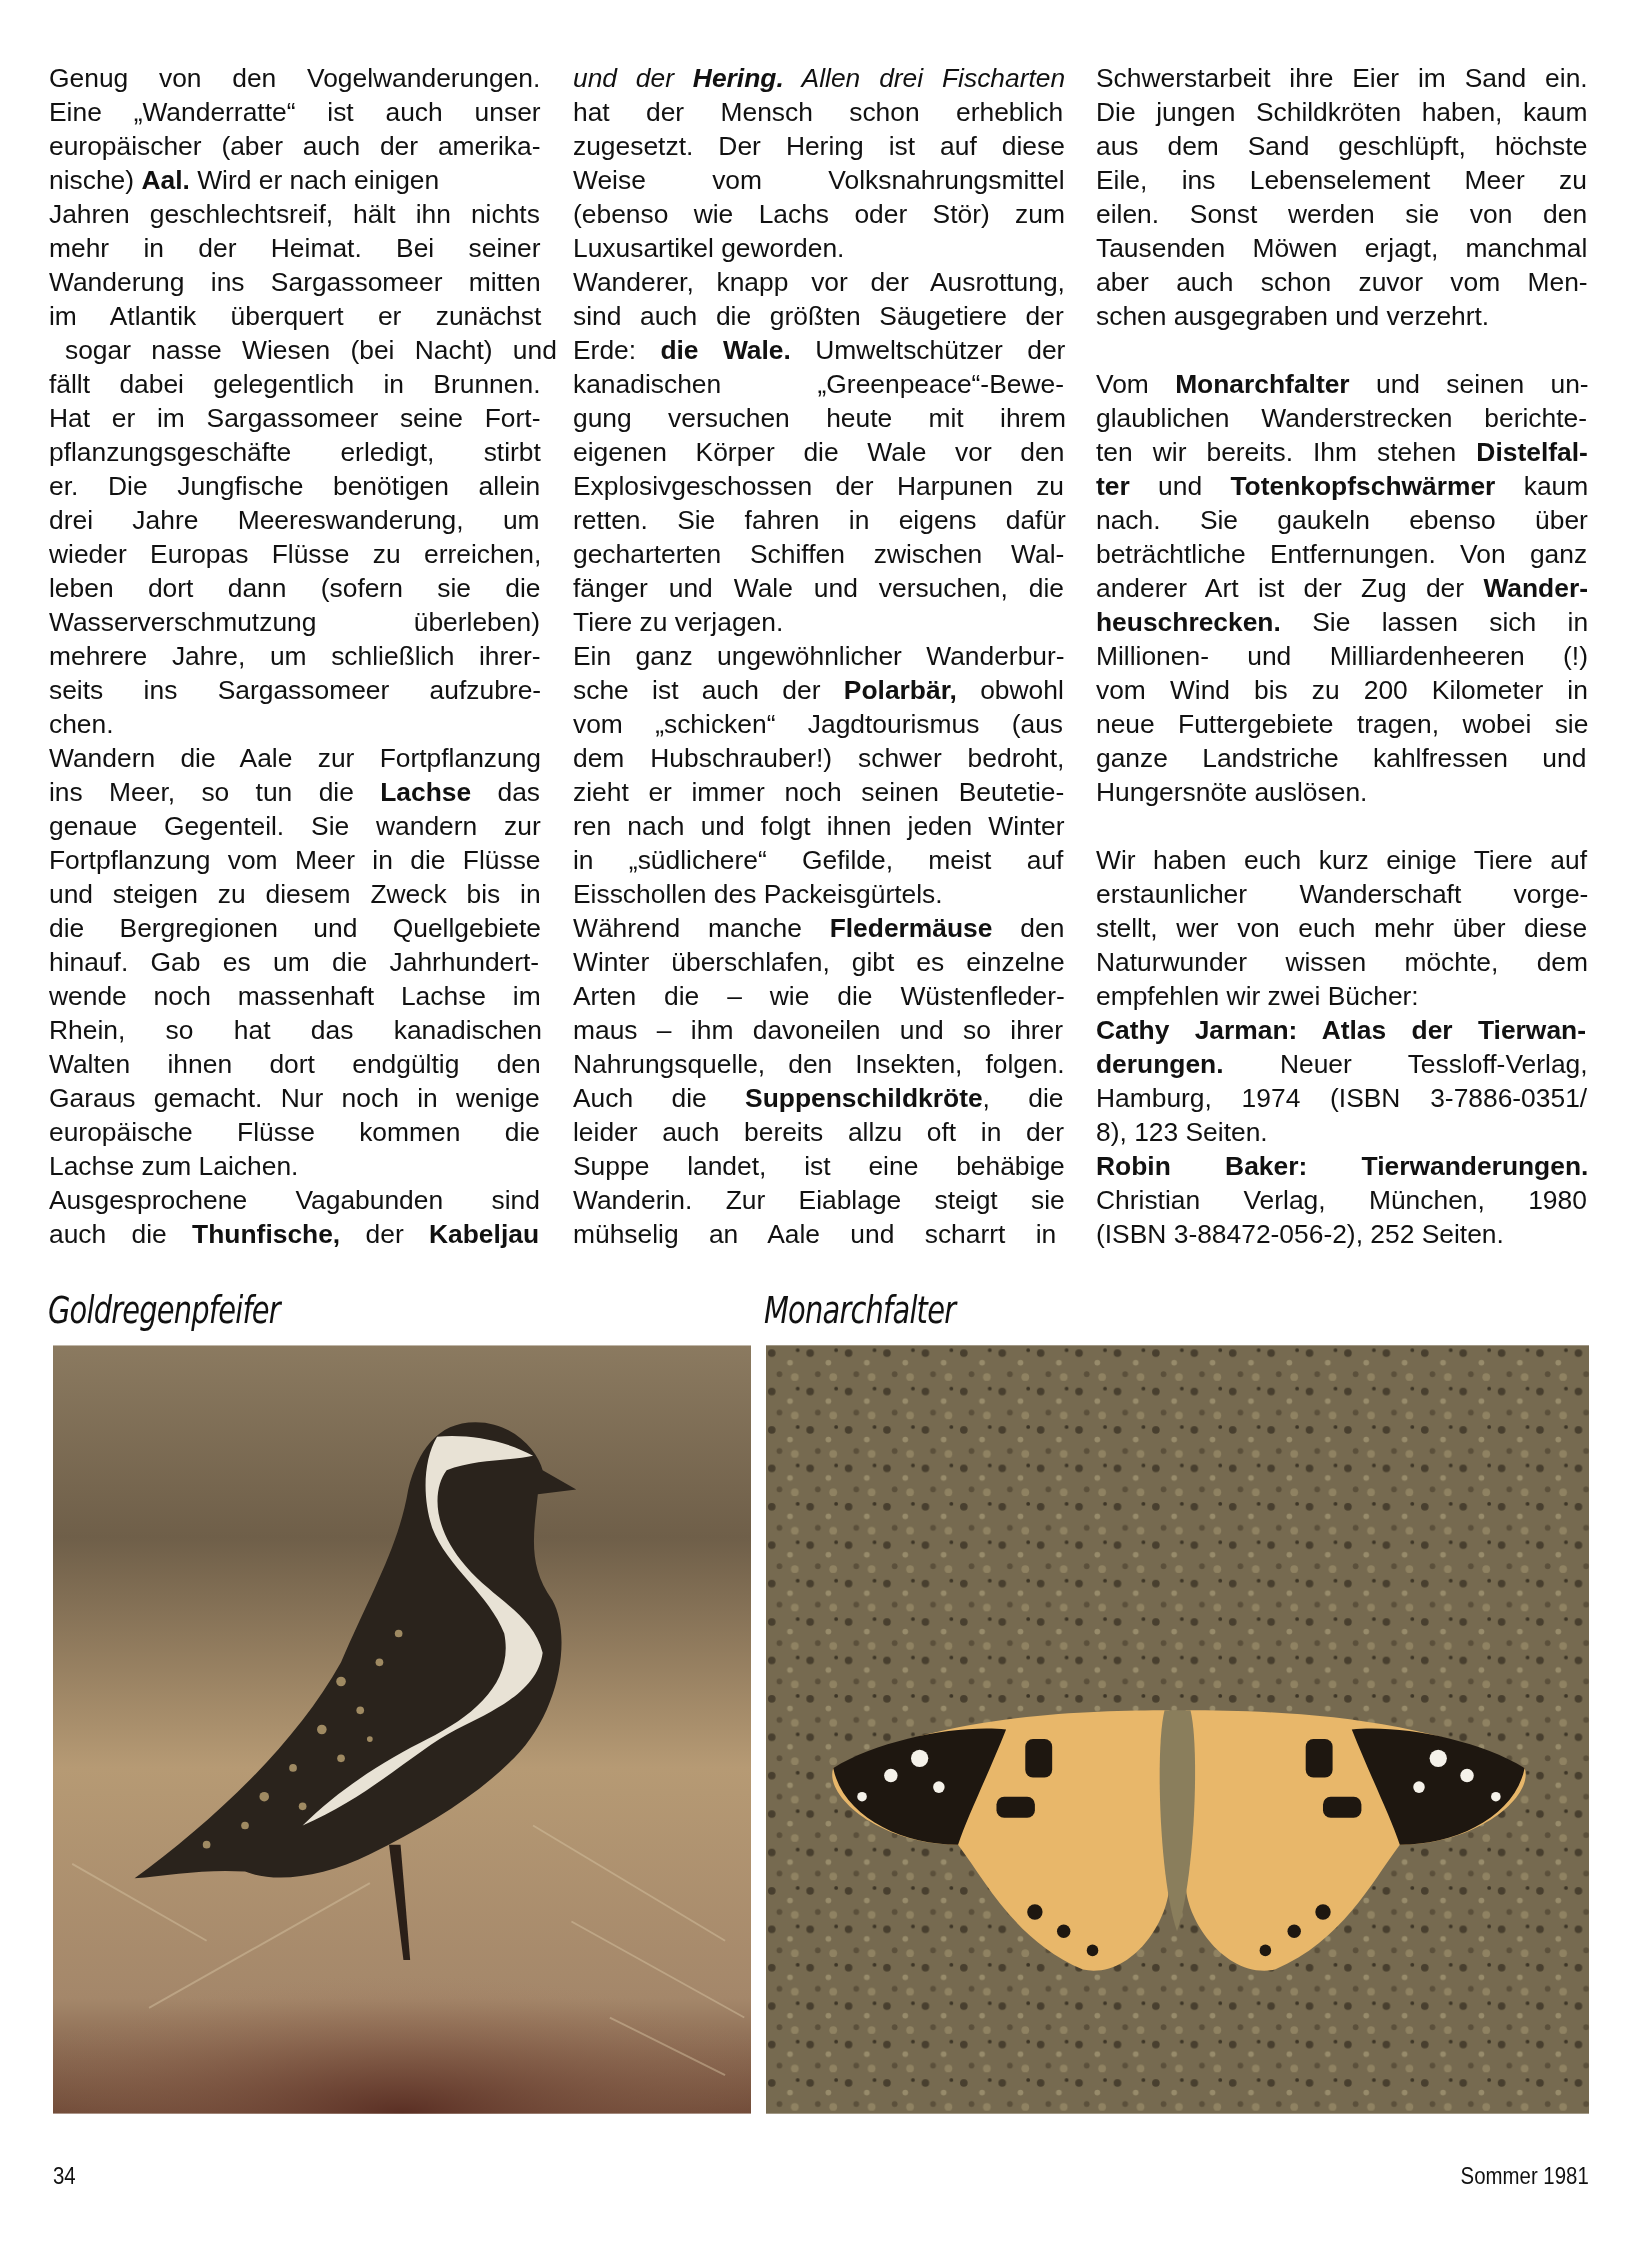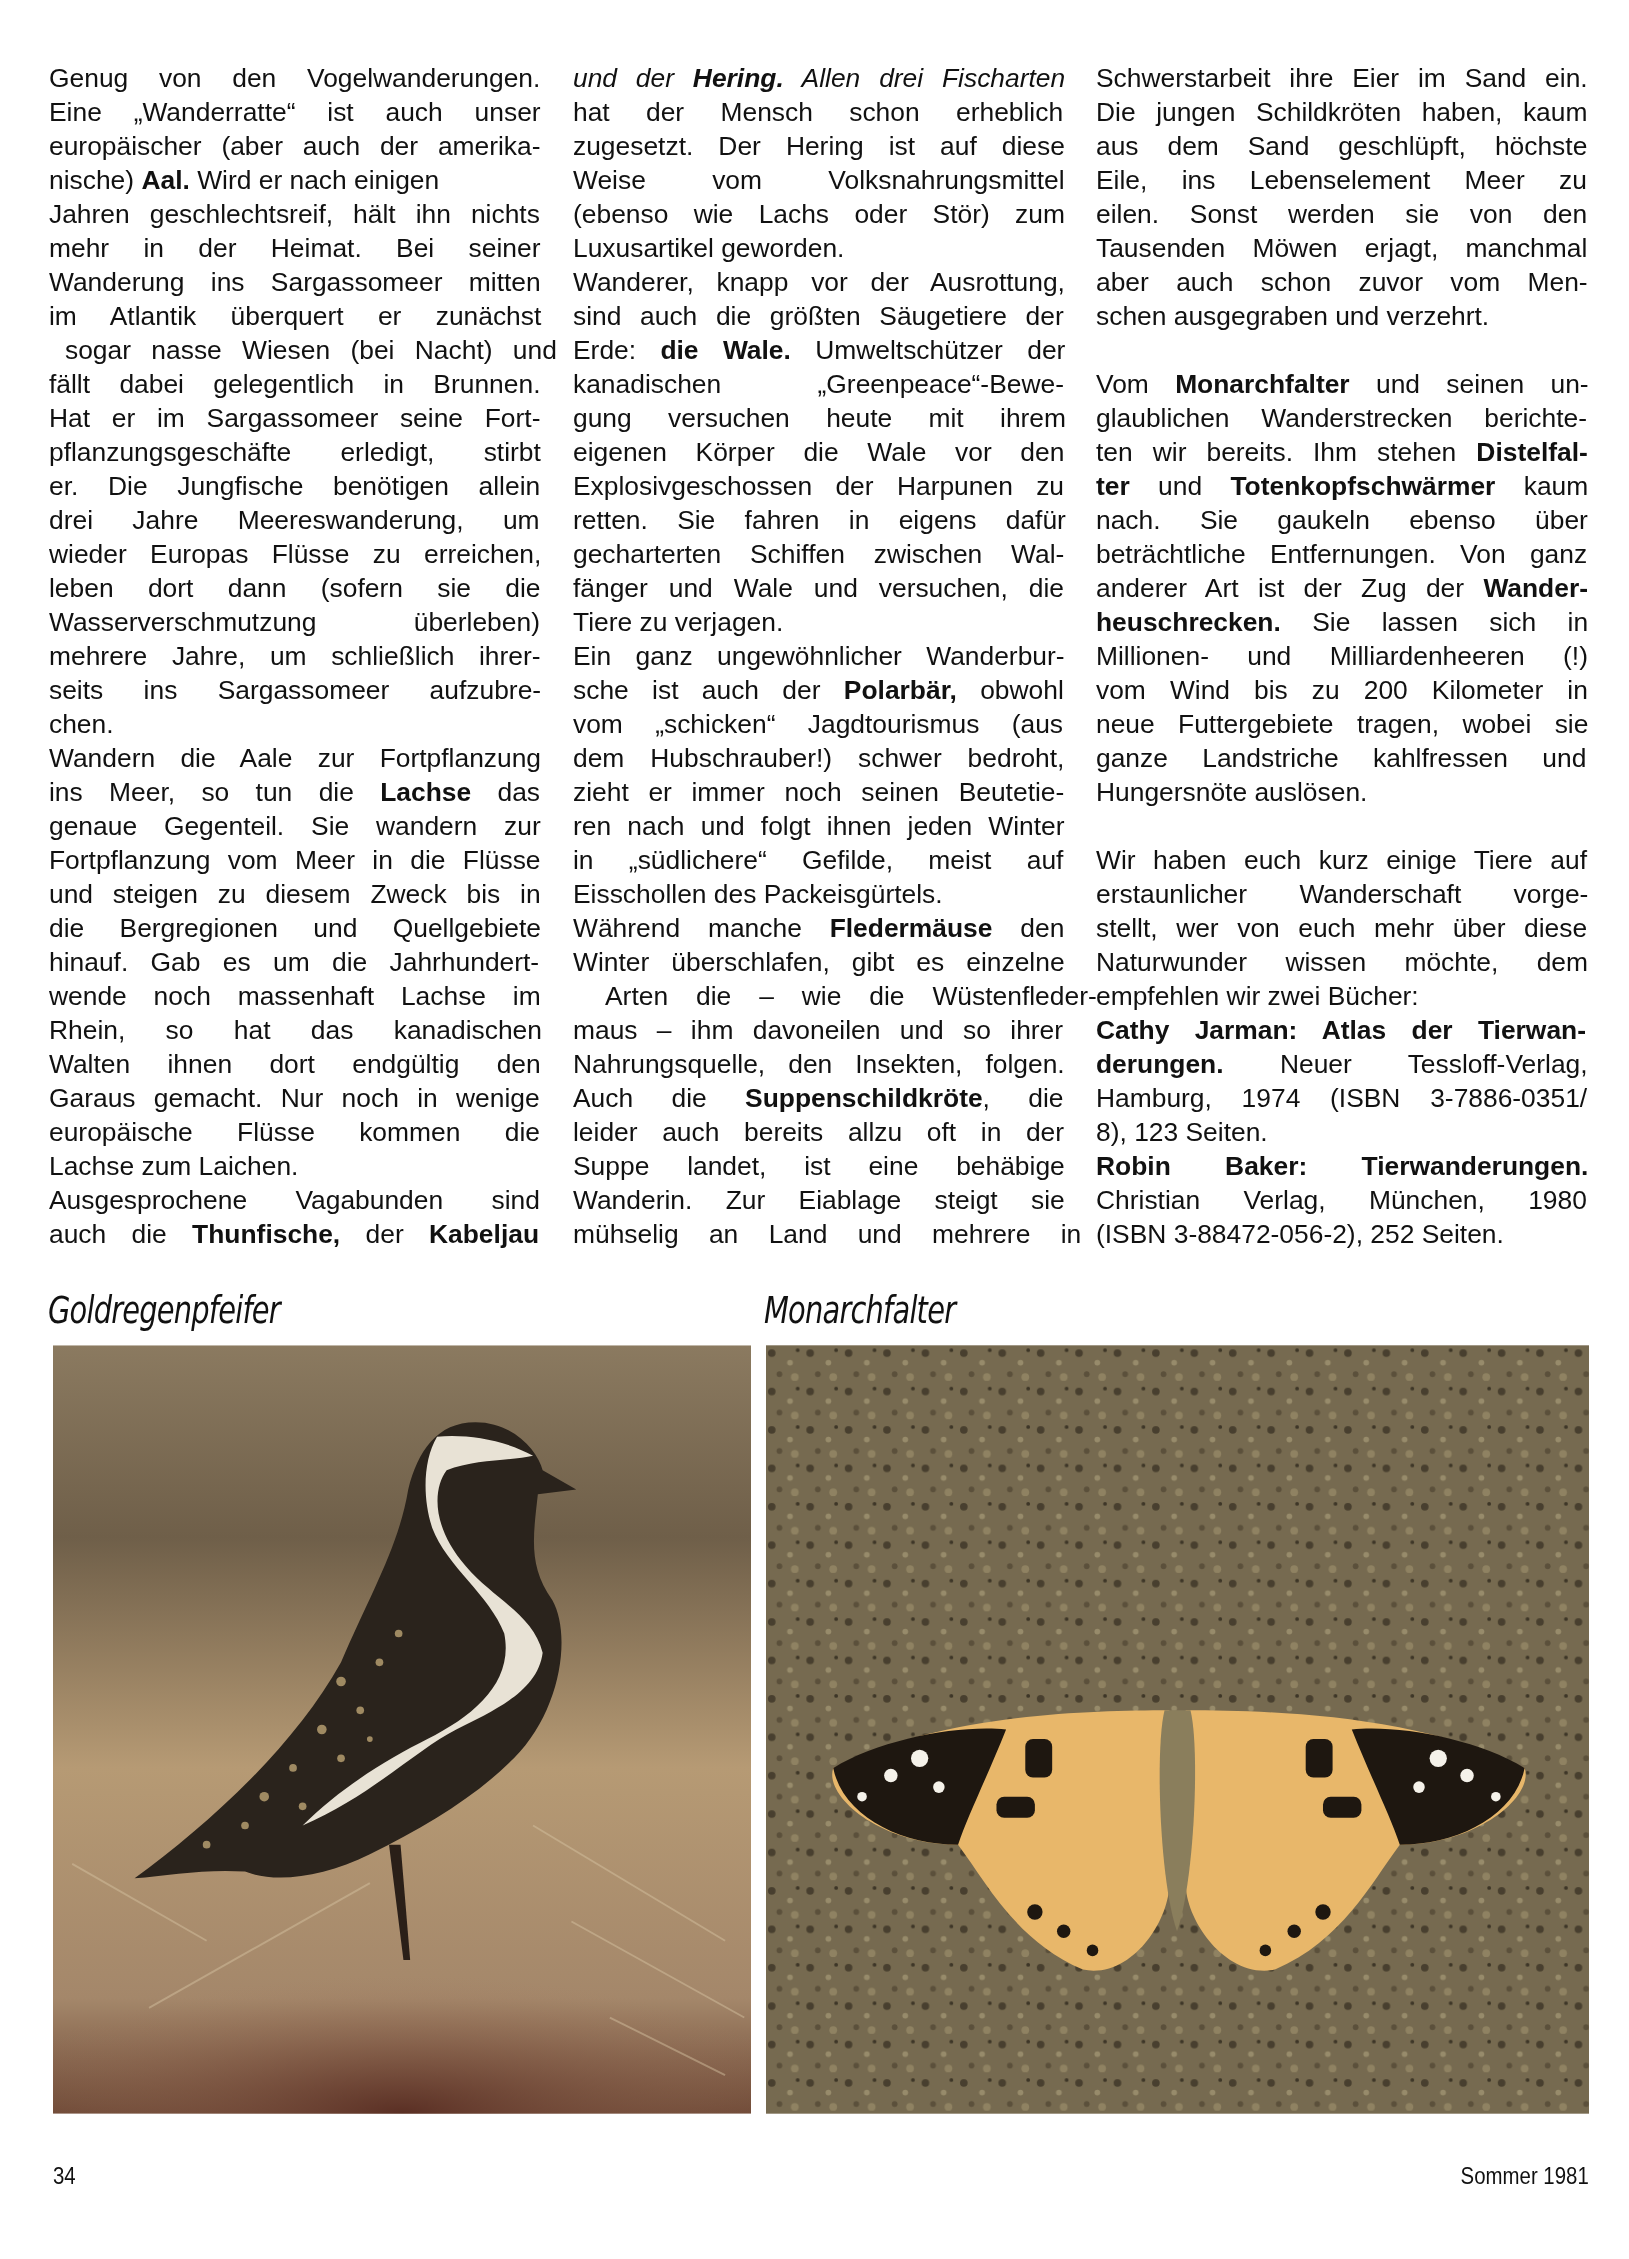--- a/index.html
+++ b/index.html
@@ -87,28 +87,28 @@
     <span class="line" style="display: block; width: auto; word-spacing: 17px; text-align: left; text-align-last: left;"><span>Ein ganz ungewöhnlicher Wanderbur-</span></span>
     <span class="line" style="display: block; width: auto; word-spacing: 16px; text-align: left; text-align-last: left;"><span>sche ist auch der </span><b>Polarbär,</b><span> obwohl</span></span>
     <span class="line" style="display: block; width: auto; word-spacing: 25px; text-align: left; text-align-last: left;"><span>vom „schicken“ Jagdtourismus (aus</span></span>
     <span class="line" style="display: block; width: auto; word-spacing: 18.6px; text-align: left; text-align-last: left;"><span>dem Hubschrauber!) schwer bedroht,</span></span>
     <span class="line" style="display: block; width: auto; word-spacing: 12.3px; text-align: left; text-align-last: left;"><span>zieht er immer noch seinen Beutetie-</span></span>
     <span class="line" style="display: block; width: auto; word-spacing: 8.8px; text-align: left; text-align-last: left;"><span>ren nach und folgt ihnen jeden Winter</span></span>
     <span class="line" style="display: block; width: auto; word-spacing: 28px; text-align: left; text-align-last: left;"><span>in „südlichere“ Gefilde, meist auf</span></span>
     <span class="line last" style="display: block;"><span>Eisschollen des Packeisgürtels.</span></span>
     <span class="line" style="display: block; width: auto; word-spacing: 20.5px; text-align: left; text-align-last: left;"><span>Während manche </span><b>Fledermäuse</b><span> den</span></span>
     <span class="line" style="display: block; width: auto; word-spacing: 14.7px; text-align: left; text-align-last: left;"><span>Winter überschlafen, gibt es einzelne</span></span>
-    <span class="line" style="display: block; width: auto; word-spacing: 20.6px; text-align: left; text-align-last: left; margin-left: 32px;"><span>Arten die – wie die Wüstenfleder-</span></span>
+    <span class="line" style="display: block; width: auto; word-spacing: 20.6px; text-align: left; text-align-last: left;"><span>Arten die – wie die Wüstenfleder-</span></span>
     <span class="line" style="display: block; width: auto; word-spacing: 12px; text-align: left; text-align-last: left;"><span>maus – ihm davoneilen und so ihrer</span></span>
     <span class="line" style="display: block; width: auto; word-spacing: 15.7px; text-align: left; text-align-last: left;"><span>Nahrungsquelle, den Insekten, folgen.</span></span>
     <span class="line" style="display: block; width: auto; word-spacing: 31px; text-align: left; text-align-last: left;"><span>Auch die </span><b>Suppenschildkröte</b><span>, die</span></span>
     <span class="line" style="display: block; width: auto; word-spacing: 17.3px; text-align: left; text-align-last: left;"><span>leider auch bereits allzu oft in der</span></span>
     <span class="line" style="display: block; width: auto; word-spacing: 30.5px; text-align: left; text-align-last: left;"><span>Suppe landet, ist eine behäbige</span></span>
     <span class="line" style="display: block; width: auto; word-spacing: 26px; text-align: left; text-align-last: left;"><span>Wanderin. Zur Eiablage steigt sie</span></span>
-    <span class="line" style="display: block; width: auto; word-spacing: 23px; text-align: left; text-align-last: left;"><span>mühselig an Land und mehrere in</span></span>
+    <span class="line" style="display: block; width: auto; word-spacing: 23px; text-align: left; text-align-last: left;"><span>mühselig an Aale und scharrt in</span></span>
   </div>
 <div class="col col3">
     <span class="line" style="display: block; width: auto; word-spacing: 11.5px; text-align: left; text-align-last: left;"><span>Schwerstarbeit ihre Eier im Sand ein.</span></span>
     <span class="line" style="display: block; width: auto; word-spacing: 13.2px; text-align: left; text-align-last: left;"><span>Die jungen Schildkröten haben, kaum</span></span>
     <span class="line" style="display: block; width: auto; word-spacing: 21.6px; text-align: left; text-align-last: left;"><span>aus dem Sand geschlüpft, höchste</span></span>
     <span class="line" style="display: block; width: auto; word-spacing: 27px; text-align: left; text-align-last: left;"><span>Eile, ins Lebenselement Meer zu</span></span>
     <span class="line" style="display: block; width: auto; word-spacing: 23.4px; text-align: left; text-align-last: left;"><span>eilen. Sonst werden sie von den</span></span>
     <span class="line" style="display: block; width: auto; word-spacing: 20px; text-align: left; text-align-last: left;"><span>Tausenden Möwen erjagt, manchmal</span></span>
     <span class="line" style="display: block; width: auto; word-spacing: 20px; text-align: left; text-align-last: left;"><span>aber auch schon zuvor vom Men-</span></span>
     <span class="line last" style="display: block;"><span>schen ausgegraben und verzehrt.</span></span>

